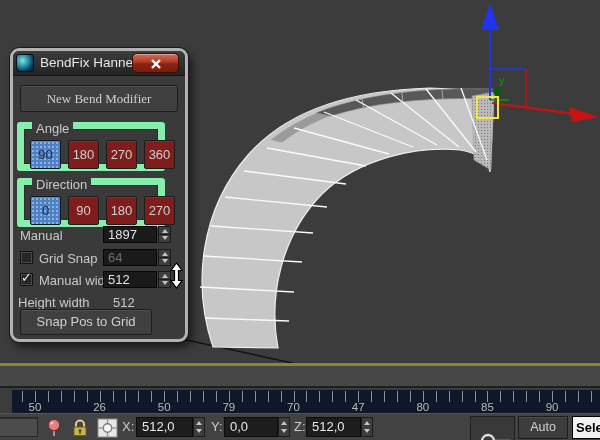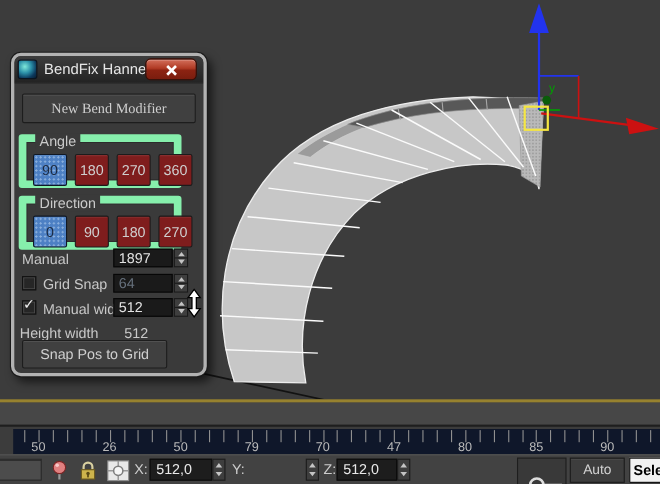--- a/index.html
+++ b/index.html
@@ -302,20 +302,21 @@
       <line x1="10.5" y1="1" x2="10.5" y2="19" stroke="#9a9a9a" stroke-width="1.4"></line>
       <line x1="1" y1="10" x2="20" y2="10" stroke="#9a9a9a" stroke-width="1.4"></line>
       <circle cx="10.5" cy="10" r="4.2" fill="#f6f6f6" stroke="#7e7e7e" stroke-width="1.4"></circle>
     </svg>
 
     <div class="sb-label" style="left:122px;">X:</div>
     <div class="sb-field" style="left:136px; width:57px;">512,0</div>
     <div class="sb-spin" style="left:193px;"></div>
 
     <div class="sb-label" style="left:211px;">Y:</div>
+    <div class="sb-field" style="left:224px; width:54px;">0,0</div>
     <div class="sb-spin" style="left:278px;"></div>
 
     <div class="sb-label" style="left:294px;">Z:</div>
     <div class="sb-field" style="left:306px; width:55px;">512,0</div>
     <div class="sb-spin" style="left:361px;"></div>
 
 
     <div class="key-btn">
       <svg width="45" height="25" viewBox="0 0 45 25">
         <circle cx="17" cy="24" r="6" fill="none" stroke="#dedede" stroke-width="2.4"></circle>

